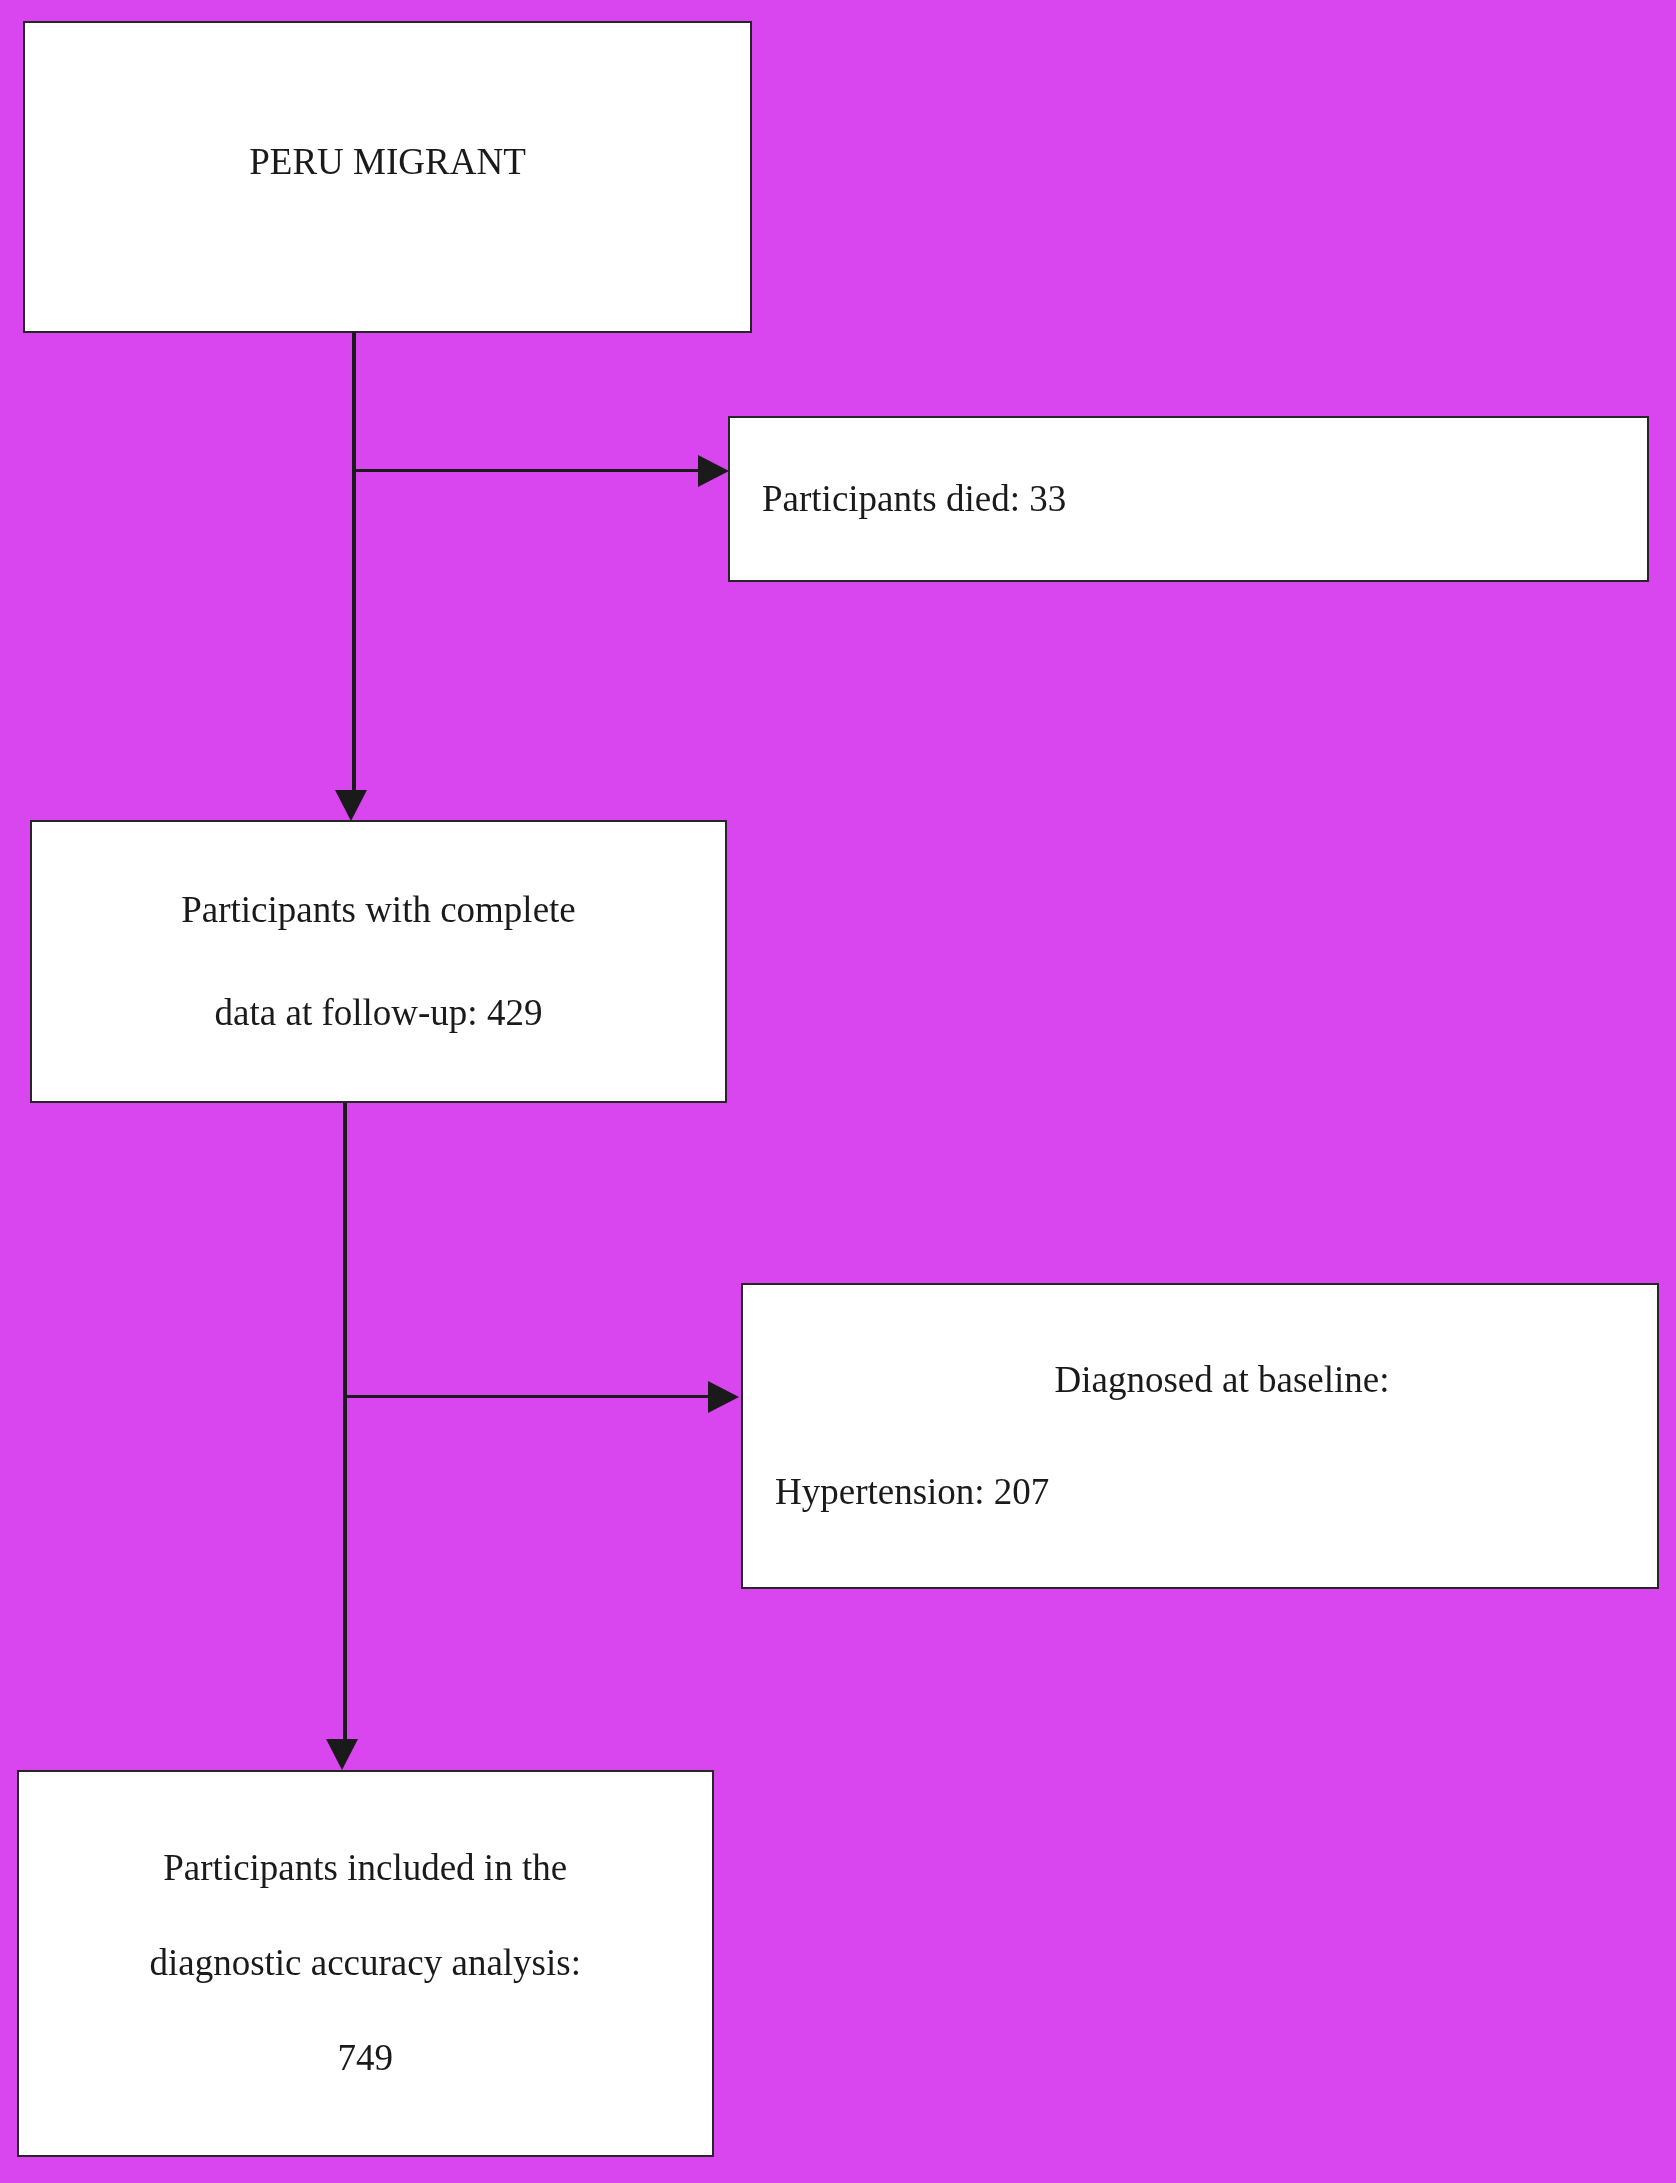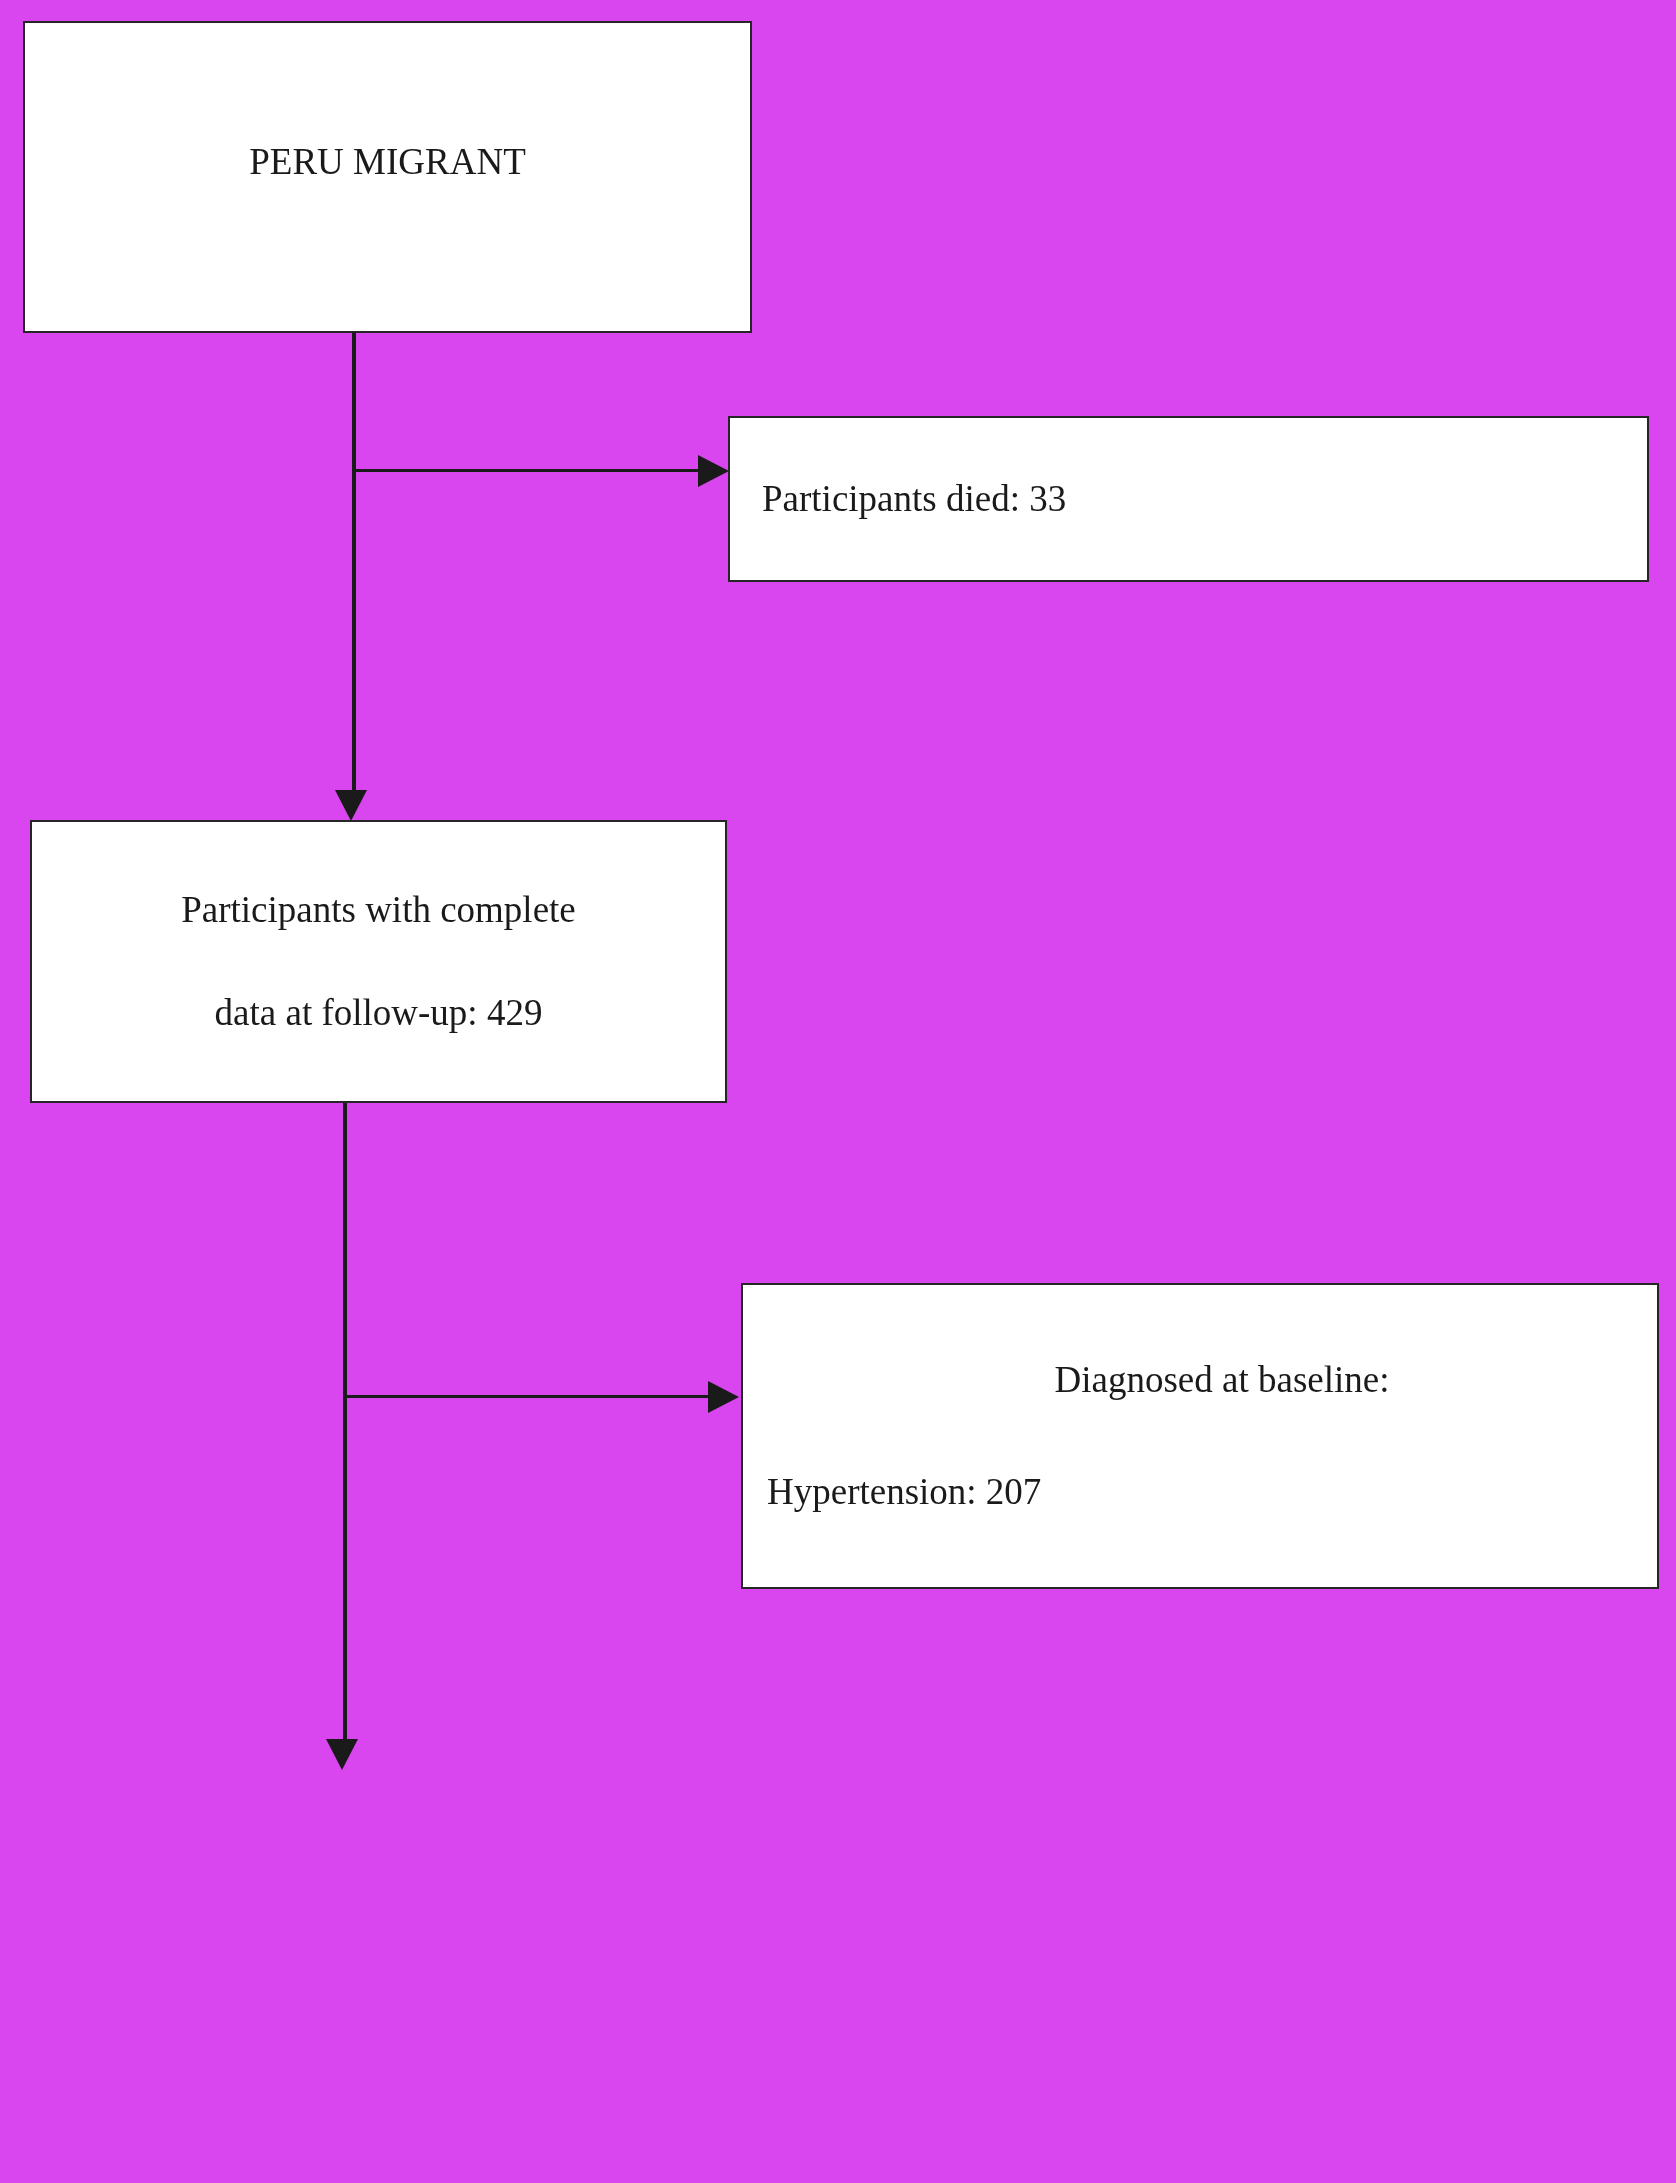--- a/index.html
+++ b/index.html
@@ -38,21 +38,21 @@
   #box-participants-died { left: 728px; top: 416px;  width: 921px; height: 166px; }
   #box-complete-data     { left: 30px;   top: 820px; width: 697px; height: 283px; }
   #box-diagnosed-baseline{ left: 741px; top: 1283px; width: 918px; height: 306px; }
   #box-included-analysis { left: 16.7px;   top: 1770px; width: 697px; height: 387px; }
 
   
   #box-peru-migrant .box-line:nth-child(1)        { margin-top: 31px; margin-bottom: 59px; }
   #box-participants-died .box-line                { padding-left: 32px; }
   #box-complete-data .box-line:nth-child(1)       { margin-bottom: 64px; }
   #box-diagnosed-baseline .l1                     { margin-bottom: 73px; padding-left: 44px; }
-  #box-diagnosed-baseline .l2                     { padding-left: 24px; }
+  #box-diagnosed-baseline .l2                     { padding-left: 32px; }
   #box-included-analysis .box-line                { margin-bottom: 56px; }
   #box-included-analysis .box-line:last-child     { margin-bottom: 0; }
 
   
   .v-line {
     position: absolute;
     width: 4px;
     background: #1a1a1a;
   }
   .h-line {
@@ -118,15 +118,20 @@
   <div class="arrow-down" id="conn2-arrow"></div>
 
   <div class="h-line" id="conn2-branch-h"></div>
   <div class="arrow-right" id="conn2-branch-arr"></div>
 
   <div class="flow-box" id="box-diagnosed-baseline">
     <div class="box-line center l1">Diagnosed at baseline:</div>
     <div class="box-line left l2">Hypertension: 207</div>
   </div>
 
+  <div class="flow-box" id="box-included-analysis">
+    <div class="box-line center">Participants included in the</div>
+    <div class="box-line center">diagnostic accuracy analysis:</div>
+    <div class="box-line center">749</div>
+  </div>
 
 </div>
 
 
 </body></html>

